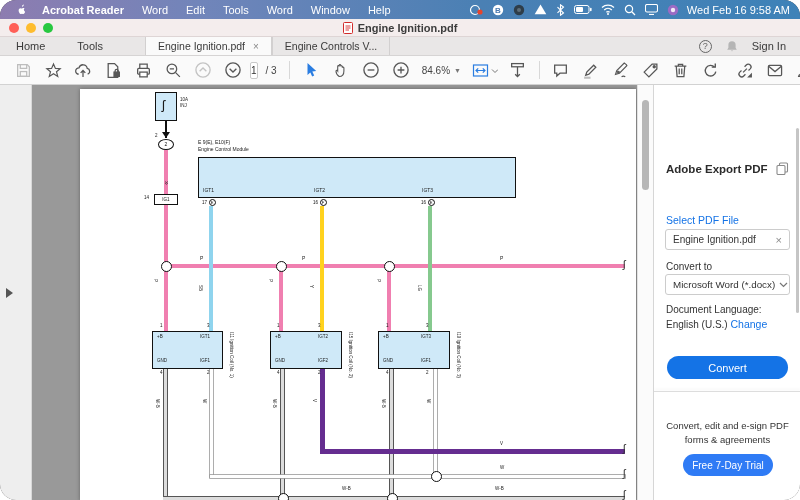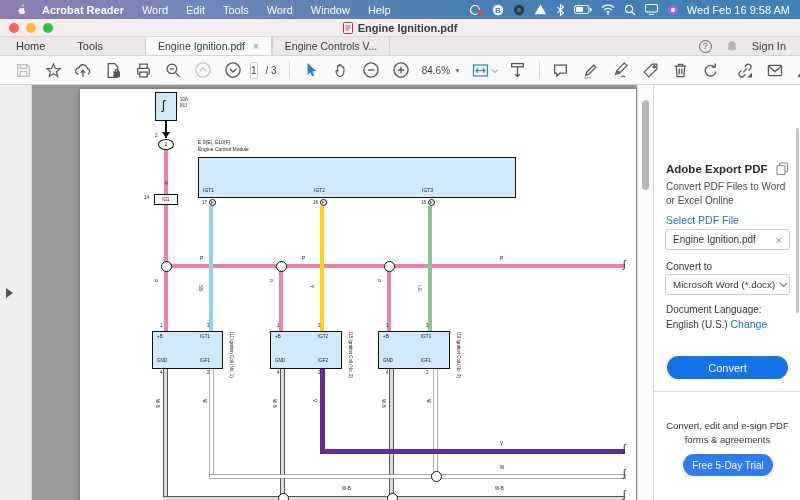--- a/index.html
+++ b/index.html
@@ -1,18 +1,18 @@
 <!DOCTYPE html>
 <html><head>
 <meta charset="utf-8">
 <style>
   * { margin:0; padding:0; box-sizing:border-box; }
   html,body { width:800px; height:500px; }
   body { font-family:"Liberation Sans","DejaVu Sans",sans-serif; overflow:hidden; }
-  .screen { position:relative; width:800px; height:500px; background:#404040; overflow:hidden; }
+  .screen { position:relative; width:800px; height:500px; background:#404040; overflow:hidden;border-radius:16px; }
 
   
   .menubar { position:absolute; left:0; top:0; width:800px; height:19px;
     background:linear-gradient(90deg,#8d7cb0 0%,#7185ba 25%,#4a80b4 60%,#3e82b8 100%);
     display:flex; align-items:center; color:#fff; font-size:11px; }
   .menubar .apple { margin:0 14px 0 16px; display:flex; }
   .menubar .mitem { margin-right:18px; }
   .menubar .app { font-weight:bold; margin-right:18px; }
   .menubar .spacer { flex:1; }
   .statusicons { display:flex; align-items:center; gap:9px; margin-right:8px; }
@@ -515,21 +515,20 @@
 
       <div class="panelhead">
         <span class="h">Adobe Export PDF</span>
         <span>
           <svg width="13" height="13" viewBox="0 0 13 13" fill="none" stroke="#8a8a8a" stroke-width="1.1">
               <rect x="3.5" y="1" width="8" height="9" rx="1"></rect>
               <rect x="1" y="3.5" width="8" height="9" rx="1" fill="#fff"></rect>
             </svg>
         </span>
       </div>
-      <div class="desc">Convert PDF Files to Word or Excel Online</div>
       <a class="bluelink sellink">Select PDF File</a>
 
       <div class="filebox">
         <span class="nm">Engine Ignition.pdf</span>
         <span class="x">×</span>
       </div>
 
       <div class="convlbl">Convert to</div>
       <div class="selbox">
         <span class="v">Microsoft Word (*.docx)</span>
@@ -542,17 +541,17 @@
 
       <div class="doclang">Document Language:</div>
       <div class="langrow">
         <span>English (U.S.)</span>
         <a class="bluelink">Change</a>
       </div>
 
       <button class="convertbtn">Convert</button>
       <div class="sbdivider"></div>
       <div class="promo">Convert, edit and e-sign PDF forms &amp; agreements</div>
-      <button class="trialbtn">Free 5-Day Trial</button>
+      <button class="trialbtn">Free 7-Day Trial</button>
       <div class="sbscroll"></div>
     </div>
   </div>
 </div>
 
 </body></html>

